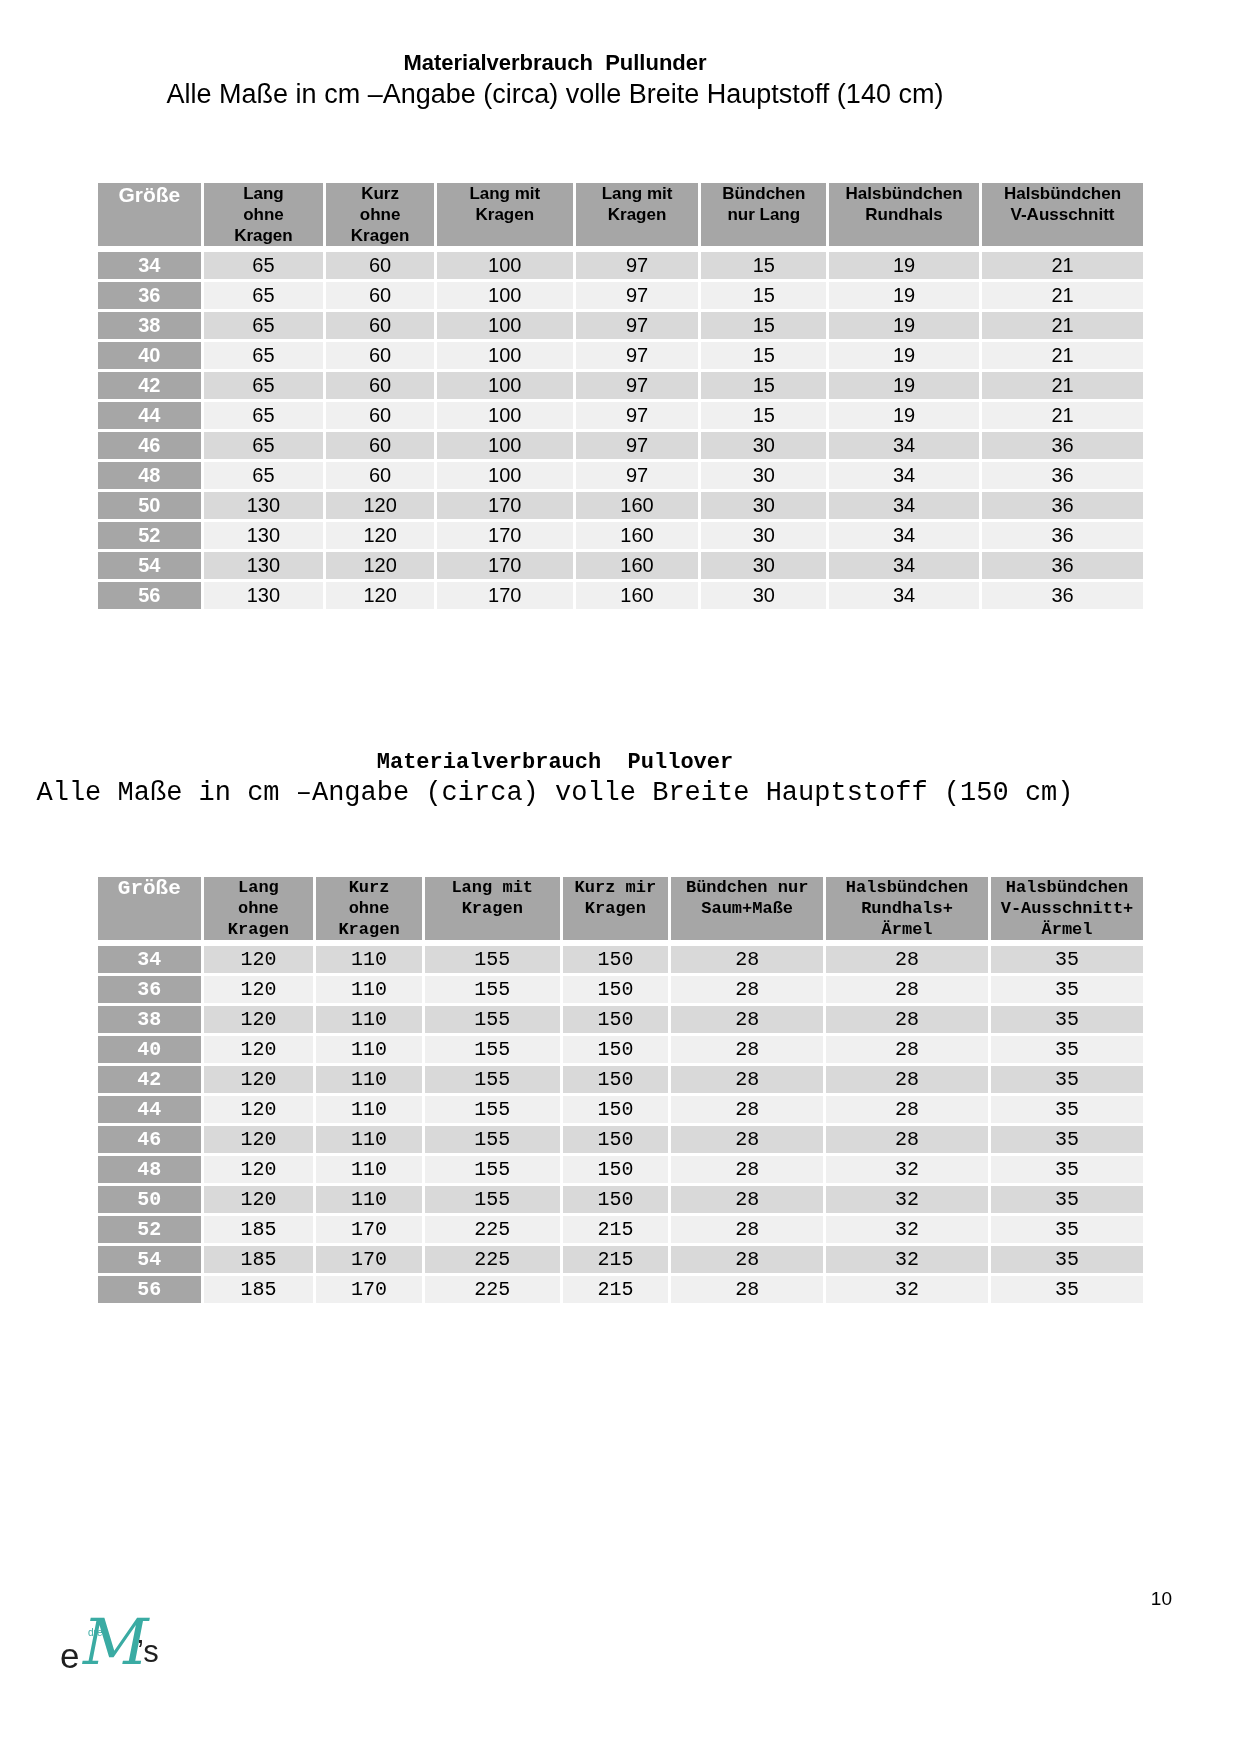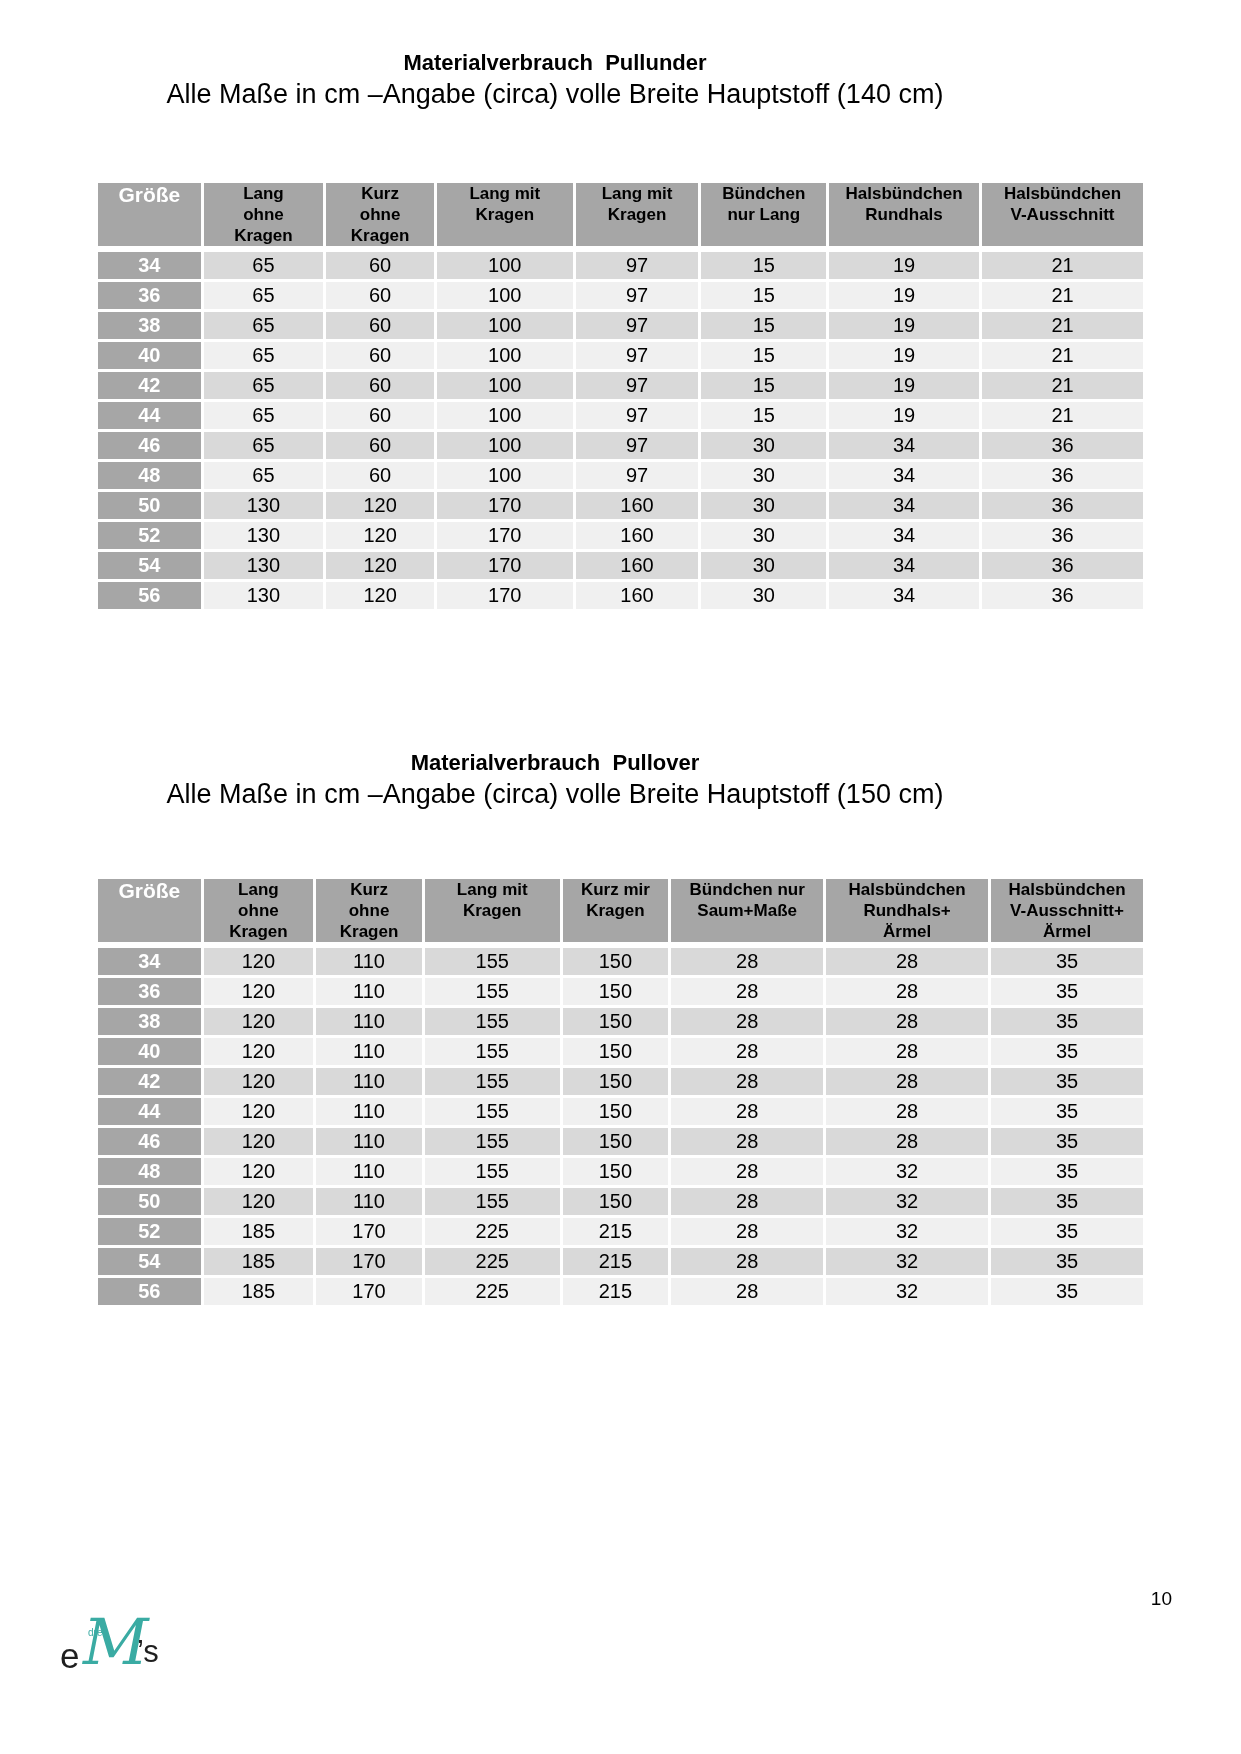--- a/index.html
+++ b/index.html
@@ -28,21 +28,21 @@
     font-size:22px;
     font-weight:bold;
     white-space:pre-wrap;
   }
   .doc-subtitle{
     margin:3px 0 0 0;
     font-size:27px;
     white-space:pre-wrap;
   }
   .sec1{padding-top:50px;}
-  .sec2{margin-top:138px;}
+  .sec2{margin-top:138px;font-family:Liberation Mono, monospace;}
   table.material{
     table-layout:fixed;
     border-collapse:separate;
     border-spacing:3px;
     width:1051px;
     margin:0 auto;
   }
   .sec1 table.material{margin-top:70px;}
   .sec2 table.material{margin-top:66px;}
   table.material th, table.material td{

